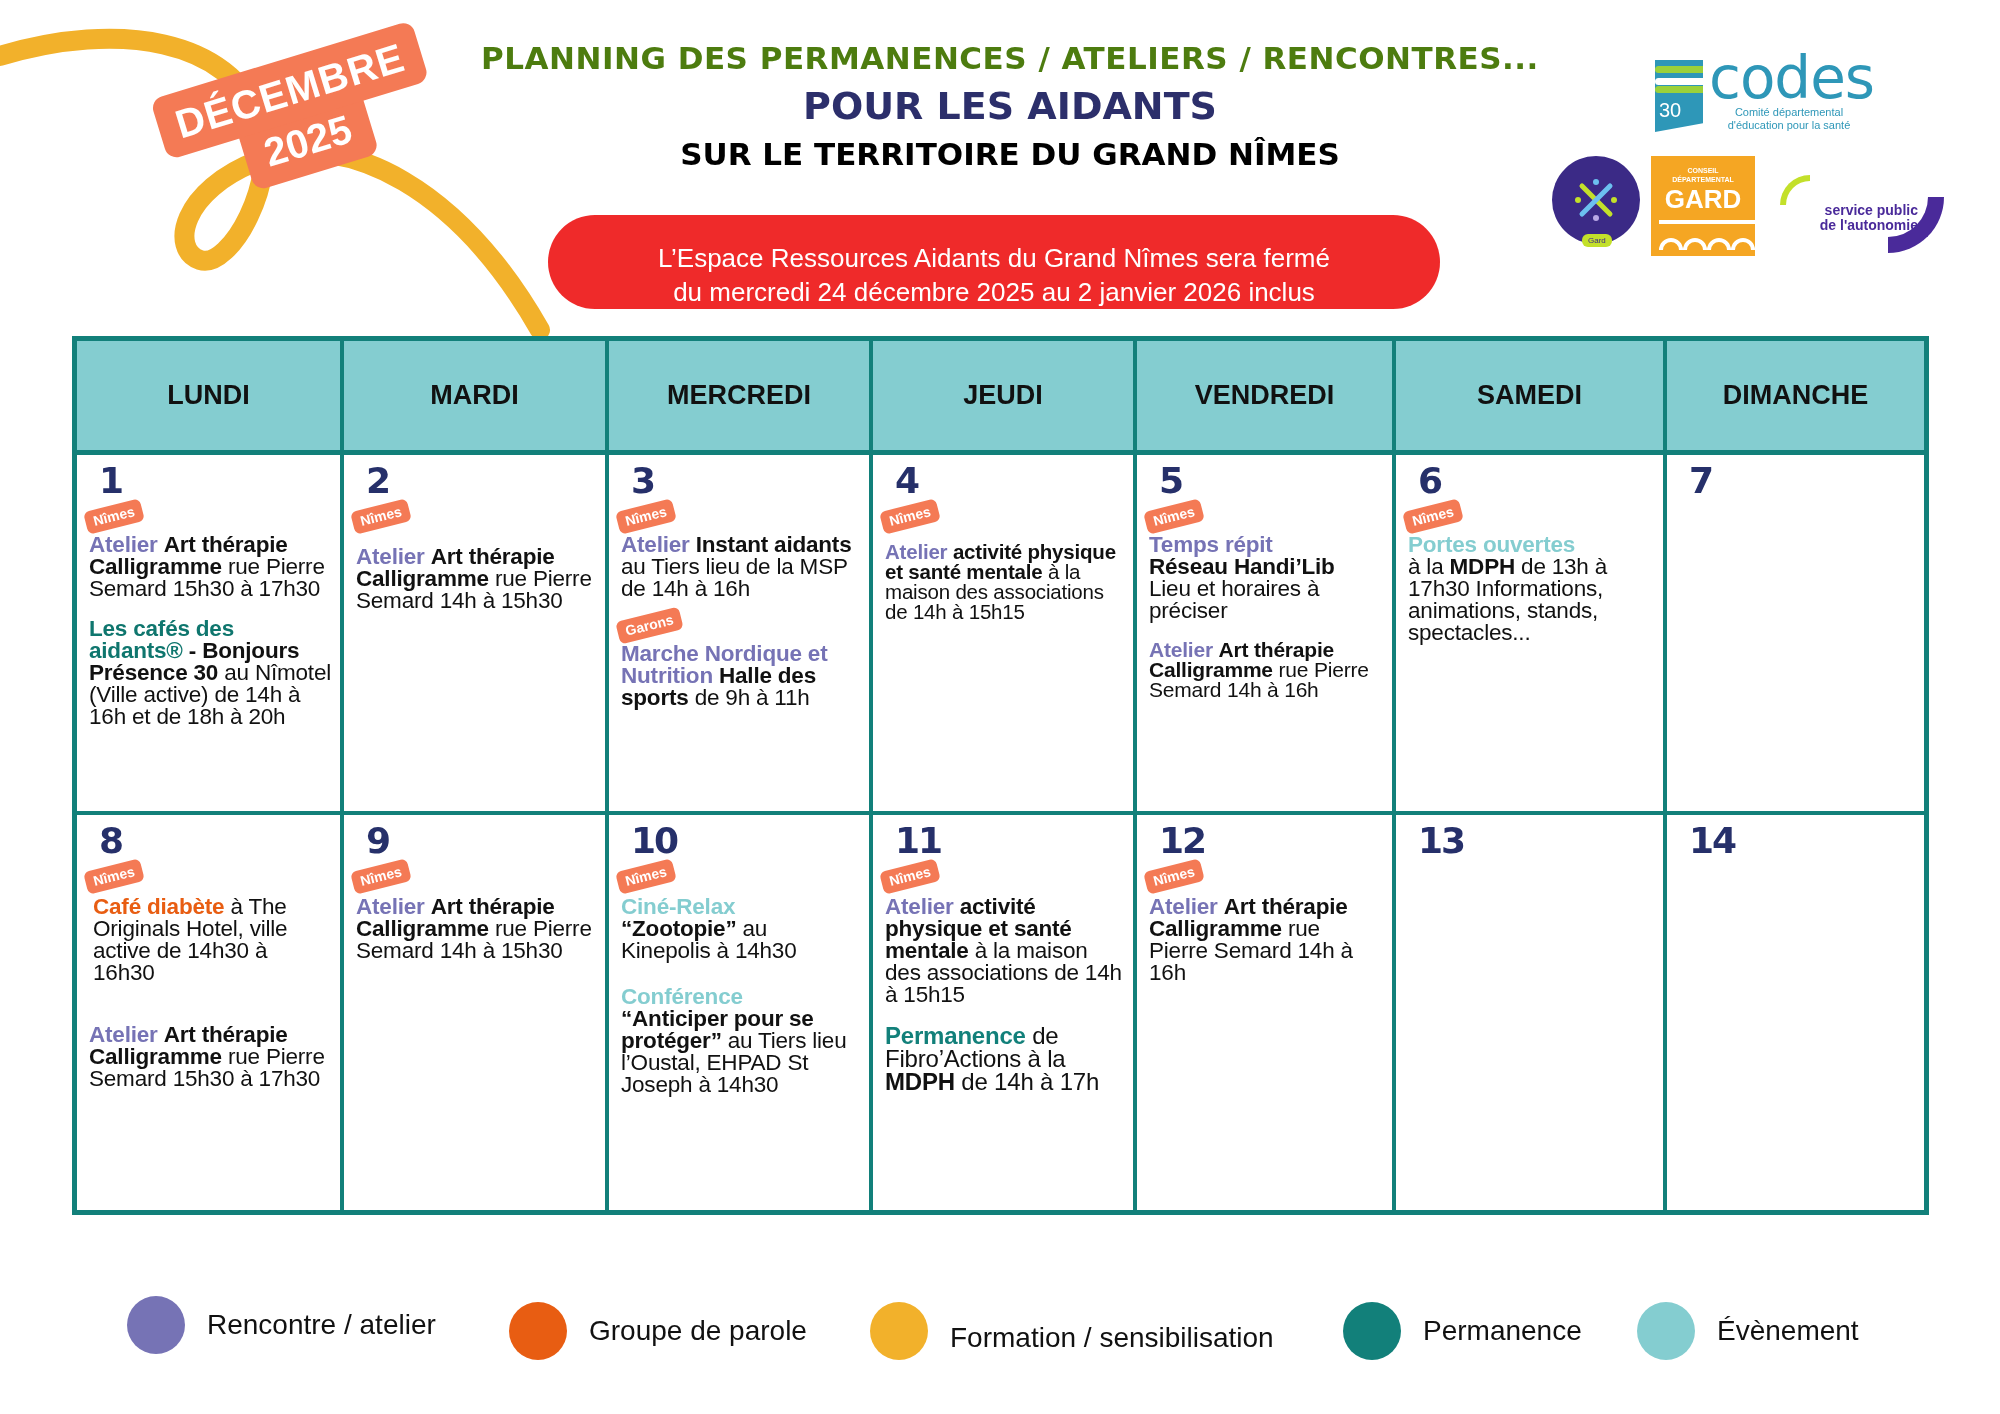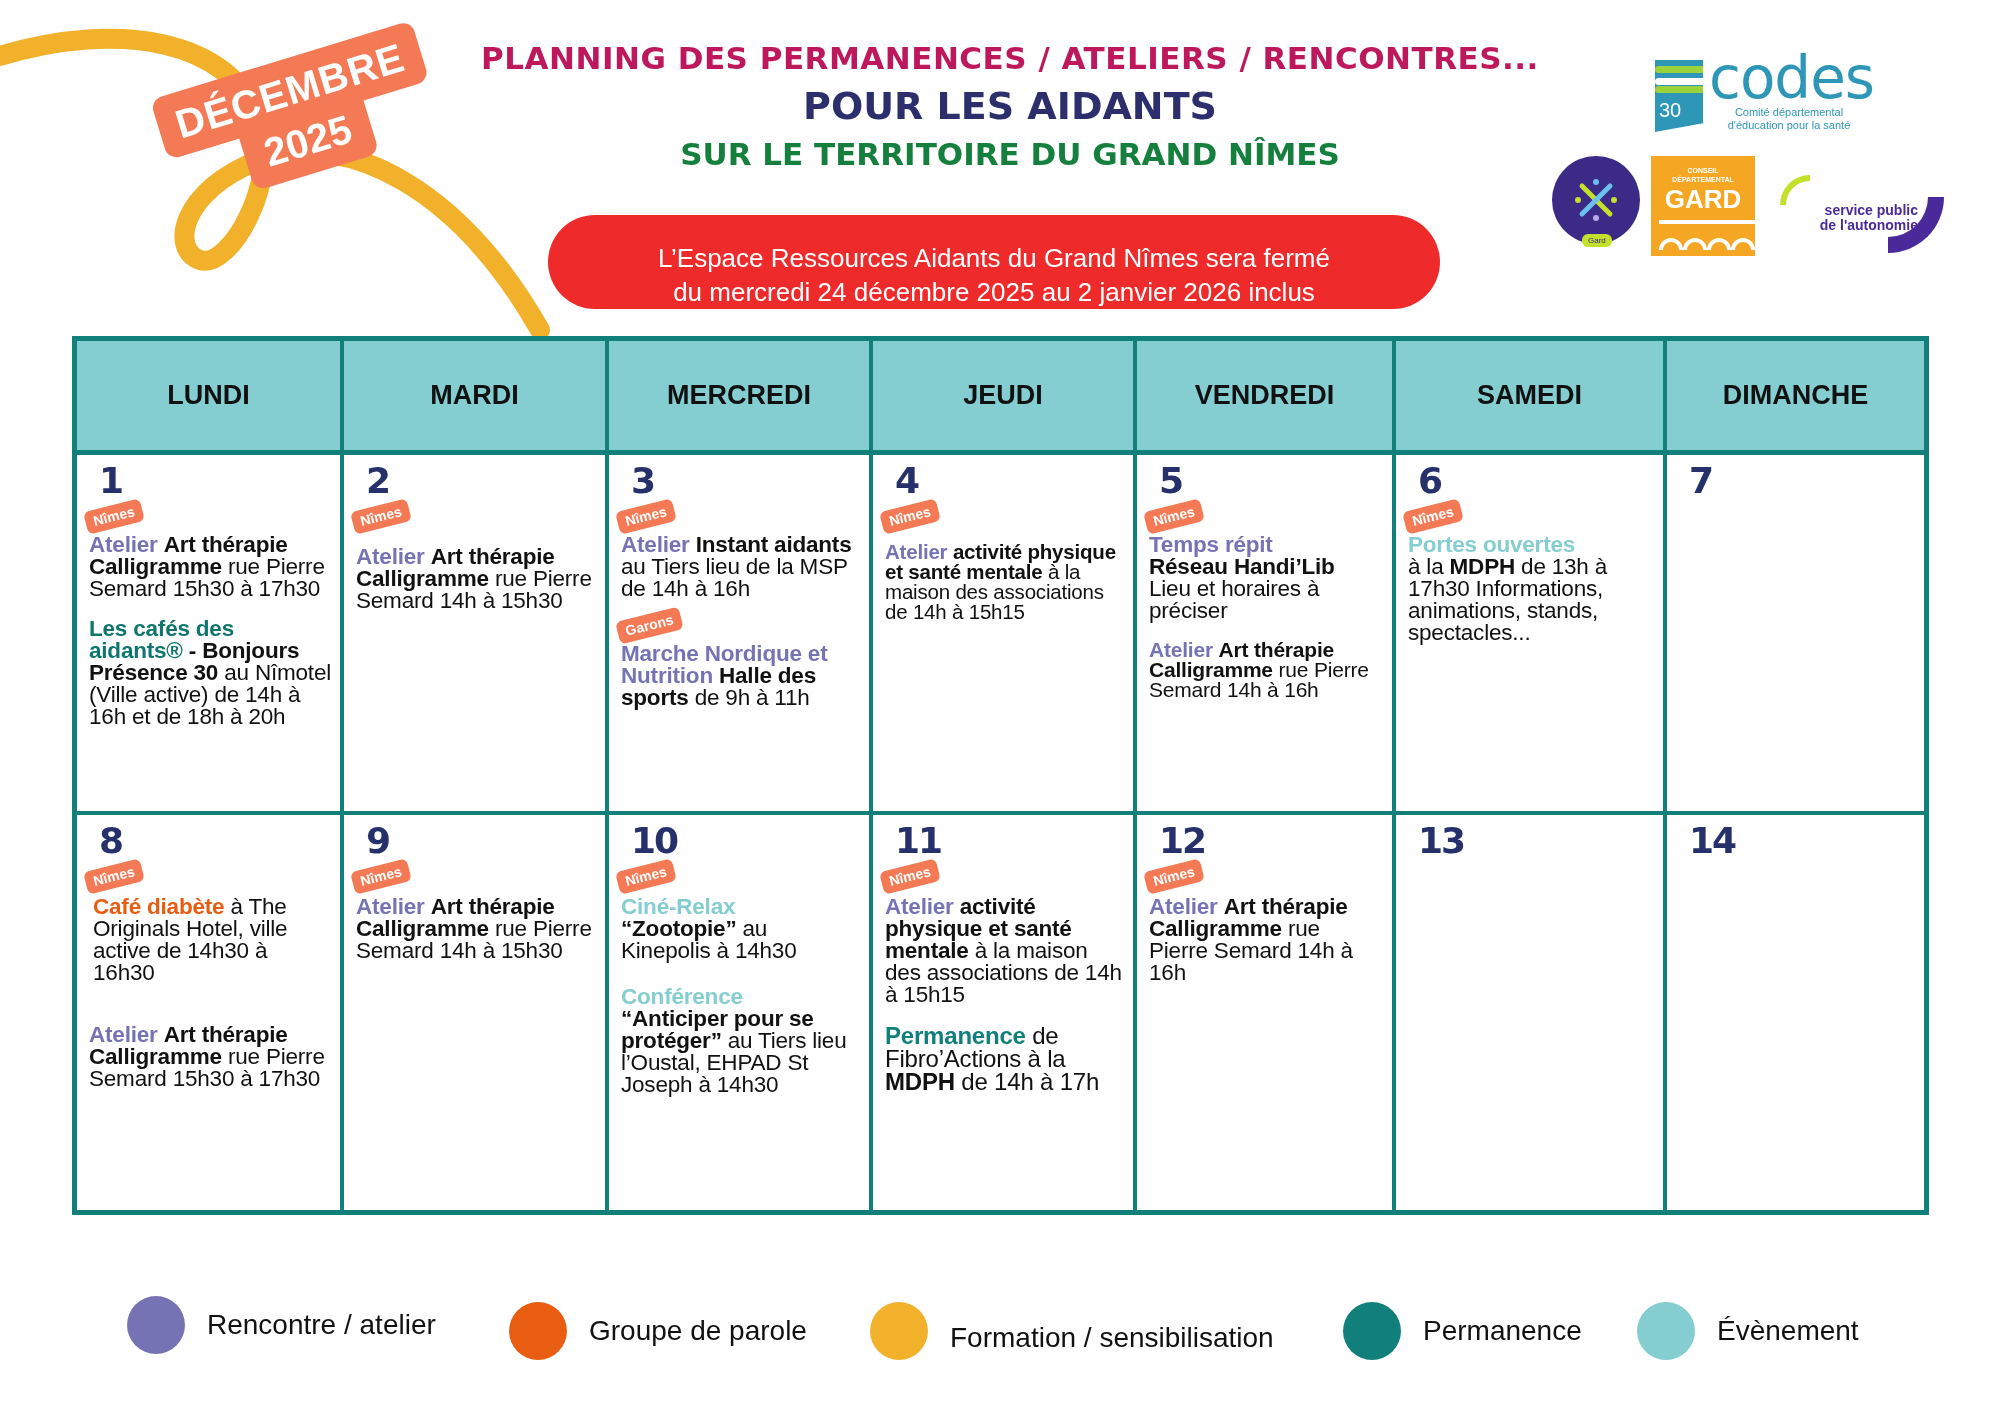--- a/index.html
+++ b/index.html
@@ -9,23 +9,23 @@
   
   .ribbon { position: absolute; left: 0; top: 0; width: 600px; height: 340px; pointer-events: none; }
 
   
   .month-tag { position: absolute; left: 150px; top: 100px; transform: rotate(-17deg); transform-origin: left top; }
   .month-tag .line1 { display: inline-block; background: #f47a55; color: #fff; font-weight: 700; font-size: 40px; letter-spacing: 1px; padding: 10px 18px 8px; border-radius: 12px; }
   .month-tag .line2 { display: block; margin: -6px 0 0 74px; width: 130px; background: #f47a55; color: #fff; font-weight: 700; font-size: 40px; padding: 6px 0 10px; border-radius: 0 0 12px 12px; text-align: center; }
 
   
   .titles { position: absolute; left: 480px; top: 34px; width: 1060px; text-align: center; font-family: "DejaVu Sans", sans-serif; font-weight: 700; text-transform: uppercase; }
-  .titles .t1 { color: #be185d; font-size: 31px; letter-spacing: 0.5px; line-height: 48px; }
+  .titles .t1 { color: #4d7c0f; font-size: 31px; letter-spacing: 0.5px; line-height: 48px; }
   .titles .t2 { color: #2c2f6b; font-size: 38px; line-height: 48px; }
-  .titles .t3 { color: #15803d; font-size: 31px; line-height: 48px; }
+  .titles .t3 { color: #000000; font-size: 31px; line-height: 48px; }
 
   
   .banner { position: absolute; left: 548px; top: 215px; width: 892px; height: 94px; background: #ef2a2a; border-radius: 47px; color: #fff; text-align: center; font-size: 26px; line-height: 34px; padding-top: 26px; }
 
   
   .logo-codes { position: absolute; left: 1655px; top: 56px; width: 210px; height: 80px; }
   .codes-mark { position: absolute; left: 0; top: 4px; width: 48px; height: 72px; background: #2e97b8; clip-path: polygon(0 0,100% 0,100% 88%,0 100%); }
   .codes-mark .stripe { position: absolute; left: 0; width: 60px; height: 7px; background: #9bd13a; border-radius: 4px; }
   .codes-mark .num { position: absolute; left: 4px; bottom: 10px; color: #fff; font-weight: 400; font-size: 20px; }
   .codes-word { position: absolute; left: 54px; top: -12px; font-size: 58px; color: #2e97b8; font-family: "DejaVu Sans", sans-serif; letter-spacing: -1px; }

